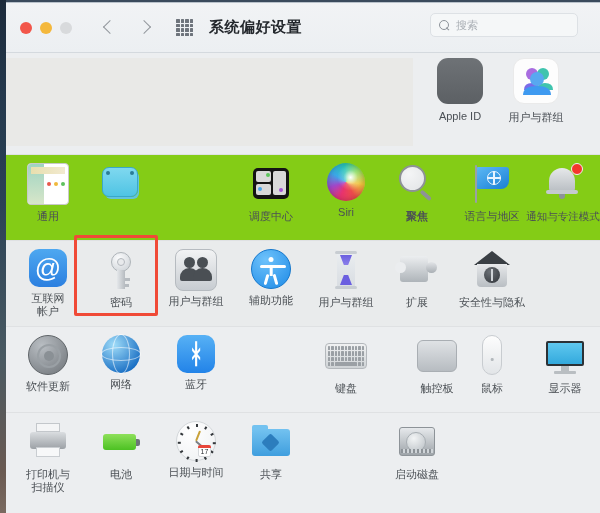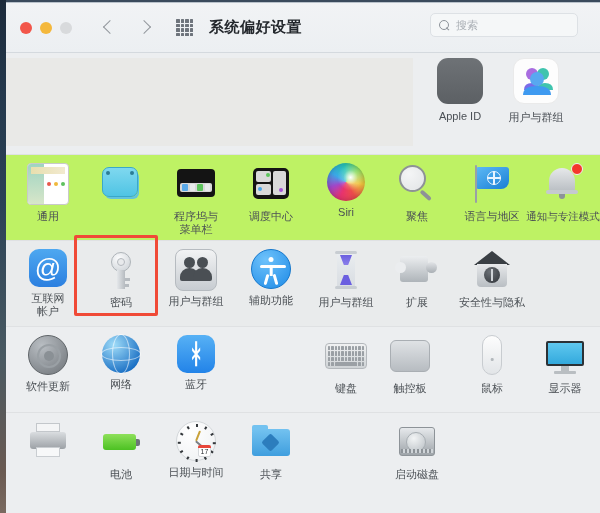--- a/index.html
+++ b/index.html
@@ -133,21 +133,21 @@
   .family-ico {
     width: 46px; height: 46px; margin: 0 auto;
     border-radius: 11px;
     background: #fdfdfd;
     border: 1px solid #eaeaea;
     position: relative; overflow: hidden;
   }
 
   .sep { height: 1px; background: #dfe1e3; }
   .row { position: relative; height: 85px; }
-  .row.r1 { background: #bef264; }
+  .row.r1 { background: #84cc16; }
   .row.r2 { background: #e9ebec; }
   .row.r3 { background: #eceef0; }
   .row.r4 { background: #eceef0; height: 92px; }
 
   .pane-item {
     position: absolute; top: 8px;
     width: 78px;
     text-align: center;
   }
   .pane-ico {
@@ -564,55 +564,41 @@
 
         <div class="pane-item" style="left:76px;">
           <div class="pane-ico" style="position:relative;">
             <div class="ico-desktop" style="position:absolute;left:2px;top:4px;width:36px;height:30px;">
               <span class="pin" style="left:3px;top:3px;"></span>
               <span class="pin" style="right:3px;top:3px;"></span>
             </div>
           </div>
         </div>
 
-        <div class="pane-item" style="left:151px;">
-          <div class="pane-ico">
-            <div class="ico-dock" style="position:absolute;left:2px;top:6px;width:38px;height:28px;">
-              <span class="bar">
-                  <i style="background:#5aa9e8"></i>
-                  <i style="background:#e9ebec"></i>
-                  <i style="background:#5dc45d"></i>
-                  <i style="background:#e9ebec"></i>
-                </span>
-            </div>
-          </div>
-          <div class="pane-label">程序坞与
-菜单栏</div>
-        </div>
 
         <div class="pane-item" style="left:226px;">
           <div class="pane-ico">
             <div class="ico-mission" style="position:absolute;left:3px;top:5px;width:36px;height:31px;">
               <span class="w" style="left:3px;top:3px;width:15px;height:11px;"></span>
               <span class="w" style="left:20px;top:3px;width:13px;height:24px;"></span>
               <span class="w" style="left:3px;top:16px;width:15px;height:11px;"></span>
               <span style="position:absolute;left:13px;top:5px;width:4px;height:4px;border-radius:50%;background:#5dc45d"></span>
               <span style="position:absolute;left:5px;top:19px;width:4px;height:4px;border-radius:50%;background:#4aa6e8"></span>
               <span style="position:absolute;left:26px;top:20px;width:4px;height:4px;border-radius:50%;background:#a455d6"></span>
             </div>
           </div>
           <div class="pane-label">调度中心</div>
         </div>
 
         <div class="pane-item" style="left:301px;">
           <div class="pane-ico ico-siri" style="width:38px;height:38px;"></div>
           <div class="pane-label">Siri</div>
         </div>
 
-        <div class="pane-item" style="left:372px;">
+        <div class="pane-item" style="left:372px;font-weight:bold;">
           <div class="pane-ico ico-spot">
             <span class="ring"></span>
               <span class="hdl"></span>
           </div>
           <div class="pane-label">聚焦</div>
         </div>
 
         <div class="pane-item" style="left:447px;">
           <div class="pane-ico ico-lang">
             <span class="pole"></span>
@@ -776,21 +762,21 @@
                   <i></i>
                   <i style="grid-column:span 7"></i>
                   <i></i>
                   <i></i>
               </span>
             </div>
           </div>
           <div class="pane-label">键盘</div>
         </div>
 
-        <div class="pane-item" style="left:365px;">
+        <div class="pane-item" style="left:392px;">
           <div class="pane-ico" style="position:relative;">
             <div class="ico-tp" style="position:absolute;left:1px;right:1px;top:5px;height:32px;"></div>
           </div>
           <div class="pane-label">触控板</div>
         </div>
 
         <div class="pane-item" style="left:447px;">
           <div class="pane-ico">
             <div class="ico-mouse">
                 <span class="dot"></span>
@@ -812,20 +798,22 @@
       <div class="sep"></div>
 
       <div class="row r4">
 
         <div class="pane-item" style="left:3px;">
           <div class="pane-ico ico-print">
             <span class="top"></span>
               <span class="body"></span>
               <span class="out"></span>
           </div>
+          <div class="pane-label">打印机与
+扫描仪</div>
         </div>
 
         <div class="pane-item" style="left:76px;">
           <div class="pane-ico ico-batt">
             <span class="b"></span>
               <span class="tip"></span>
           </div>
           <div class="pane-label">电池</div>
         </div>
 

